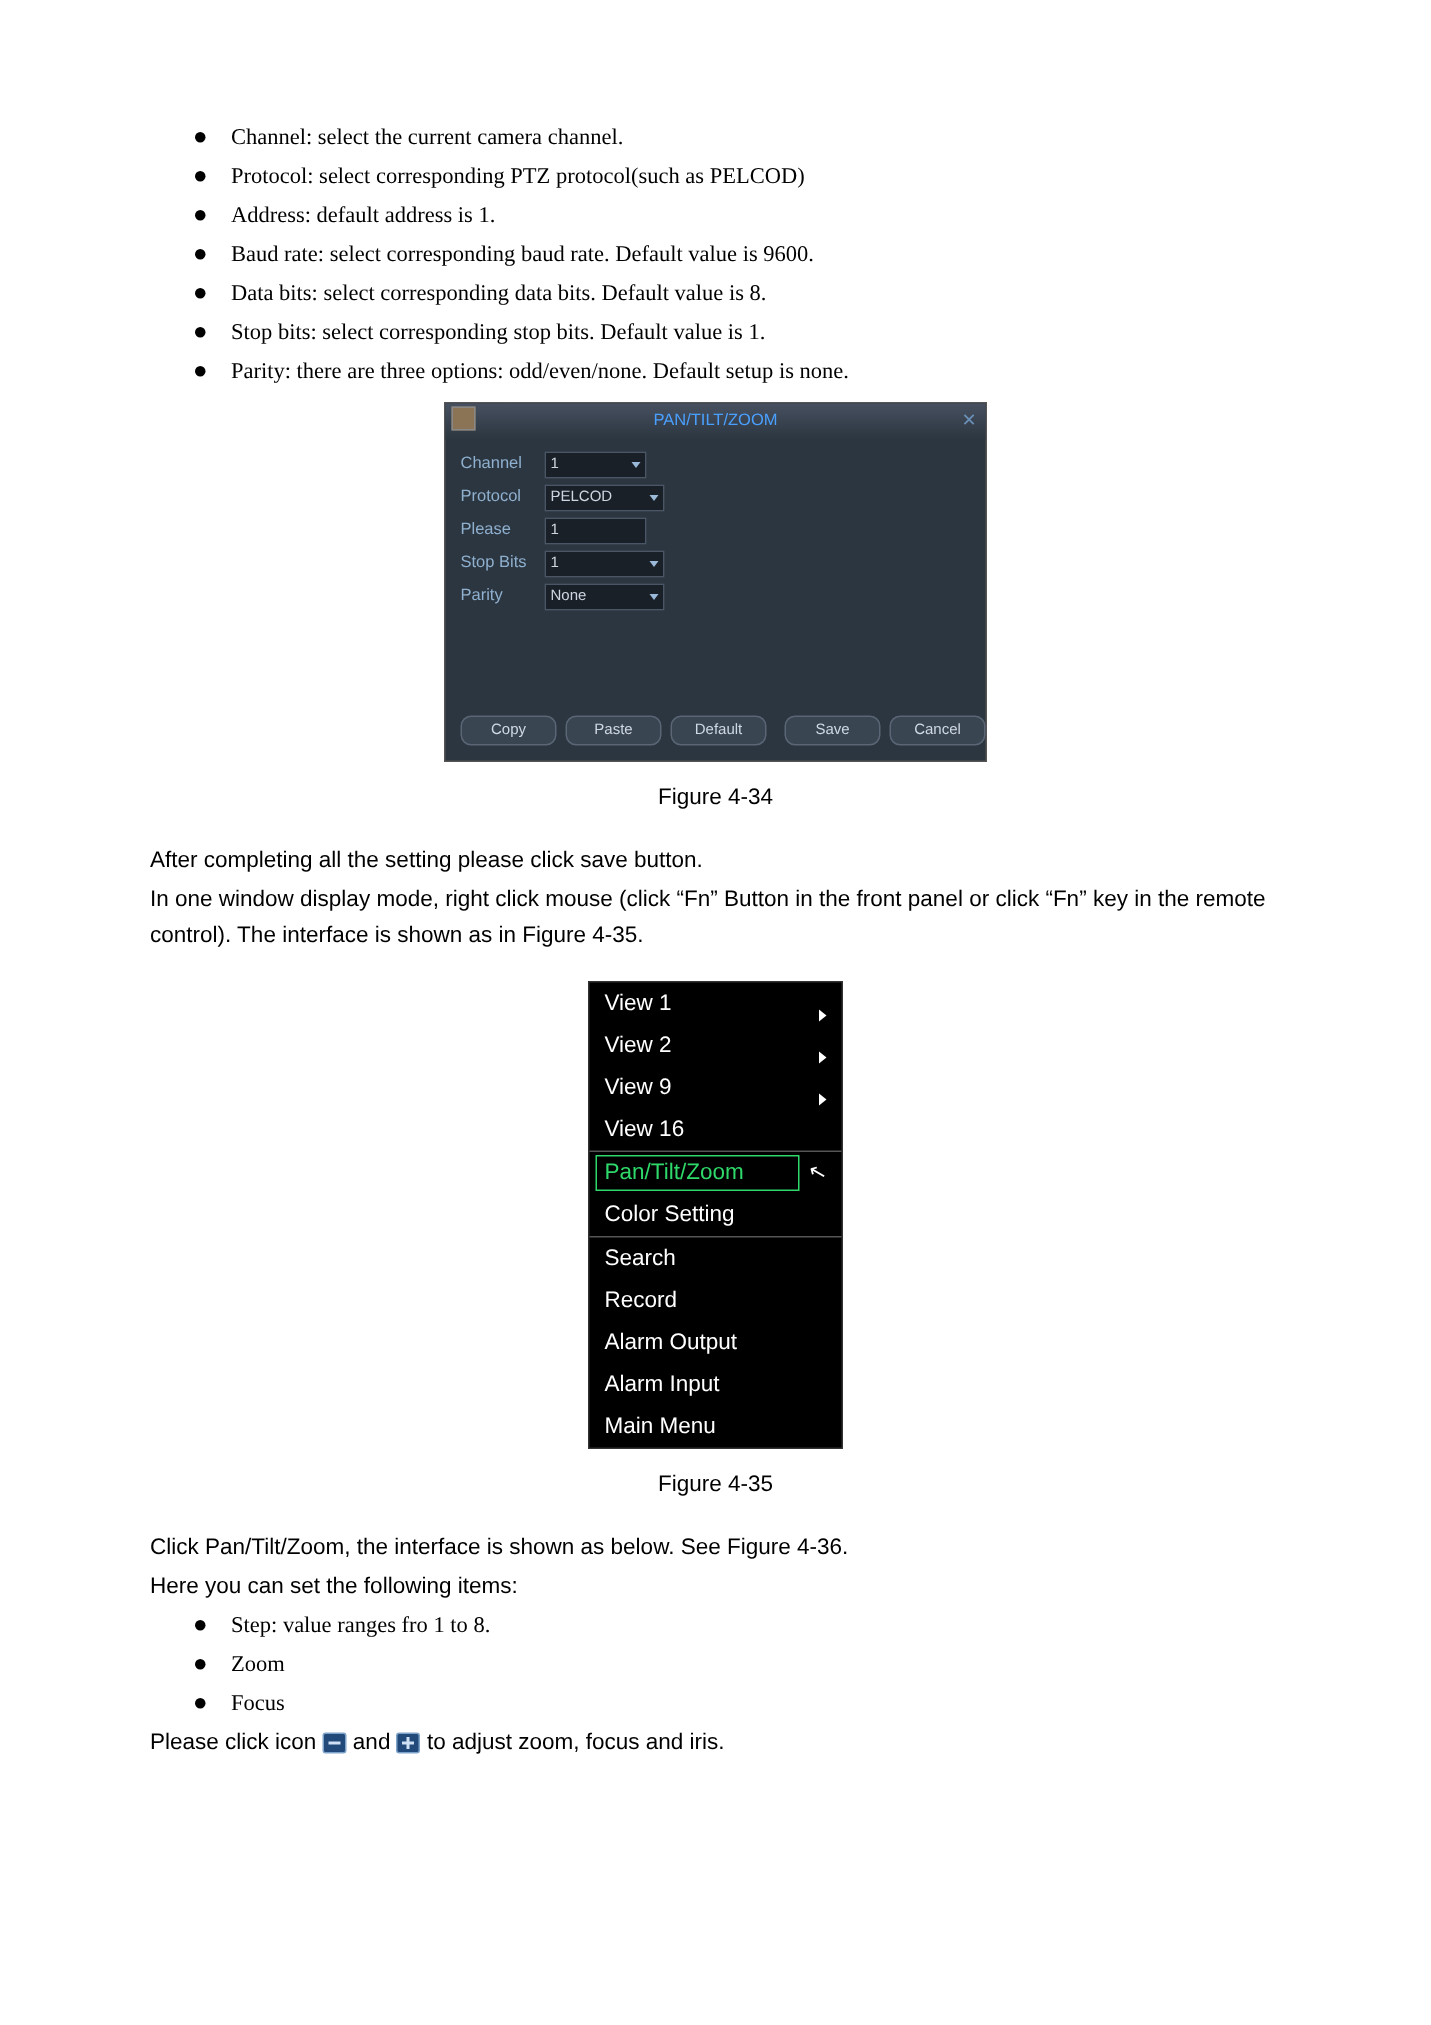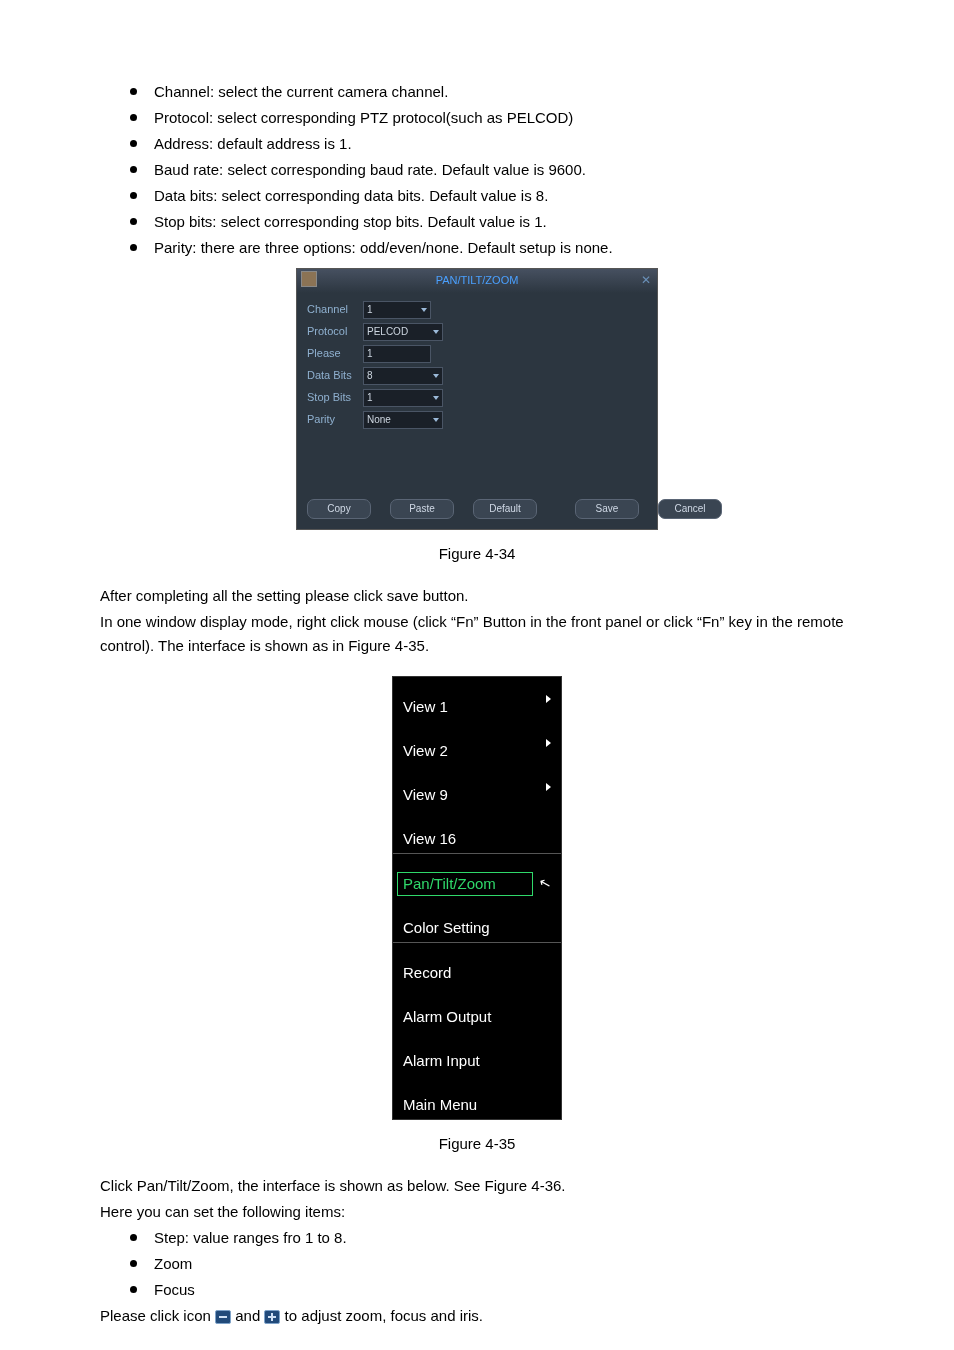--- a/index.html
+++ b/index.html
@@ -10,20 +10,21 @@
     margin: 0;
     padding: 80px 100px;
     line-height: 1.6;
     width: 954px;
     box-sizing: border-box;
   }
   ul.main-list {
     list-style: none;
     padding-left: 30px;
     margin: 0;
+    font-family: Liberation Serif, serif;
   }
   ul.main-list > li {
     position: relative;
     padding-left: 24px;
     margin-bottom: 2px;
   }
   ul.main-list > li::before {
     content: '';
     position: absolute;
     left: 0;
@@ -103,21 +104,21 @@
     width: 0; height: 0;
     border-left: 3px solid transparent;
     border-right: 3px solid transparent;
     border-top: 4px solid #9bb9d8;
     margin-left: 4px;
   }
   .ptz-footer {
     display: flex;
     justify-content: space-between;
     padding: 6px 10px 10px 10px;
-    gap: 19px;
+    gap: 6px;
   }
   .ptz-btn {
     flex: 0 0 auto;
     background: #3a4552;
     border: 1px solid #5a6575;
     border-radius: 7px;
     color: #cfd8e5;
     font-size: 10px;
     padding: 1px 10px;
     min-width: 42px;
@@ -132,22 +133,21 @@
     background: #000;
     border: 1px solid #333;
     font-family: Arial, sans-serif;
   }
   .ctx-item {
     color: #fff;
     font-size: 15px;
     padding: 2px 10px;
     display: flex;
     justify-content: space-between;
-    align-items: flex-start;
-    margin-top: 16px;
+    align-items: flex-end;
   }
   .ctx-arrow {
     width: 0; height: 0;
     border-top: 4px solid transparent;
     border-bottom: 4px solid transparent;
     border-left: 5px solid #fff;
   }
   .ctx-divider {
     height: 1px;
     background: #555;
@@ -235,27 +235,20 @@
       <span class="ptz-label">Protocol</span>
       <div class="ptz-field">
           <span>PELCOD</span>
           <span class="ptz-arrow"></span>
         </div>
     </div>
     <div class="ptz-row">
       <span class="ptz-label">Please</span>
       <div class="ptz-field short">
           <span>1</span>
-        </div>
-    </div>
-    <div class="ptz-row">
-      <span class="ptz-label">Data Bits</span>
-      <div class="ptz-field">
-          <span>8</span>
-          <span class="ptz-arrow"></span>
         </div>
     </div>
     <div class="ptz-row">
       <span class="ptz-label">Stop Bits</span>
       <div class="ptz-field">
           <span>1</span>
           <span class="ptz-arrow"></span>
         </div>
     </div>
     <div class="ptz-row">
@@ -301,20 +294,23 @@
   <div class="ctx-item selected">
     <span class="sel-box"></span>
     <span>Pan/Tilt/Zoom</span>
     <span class="ctx-cursor">↖</span>
   </div>
   <div class="ctx-item">
       <span>Color Setting</span>
     </div>
   <div class="ctx-divider"></div>
   <div class="ctx-item">
+      <span>Search</span>
+    </div>
+  <div class="ctx-item">
       <span>Record</span>
     </div>
   <div class="ctx-item">
       <span>Alarm Output</span>
     </div>
   <div class="ctx-item">
       <span>Alarm Input</span>
     </div>
   <div class="ctx-item">
       <span>Main Menu</span>

